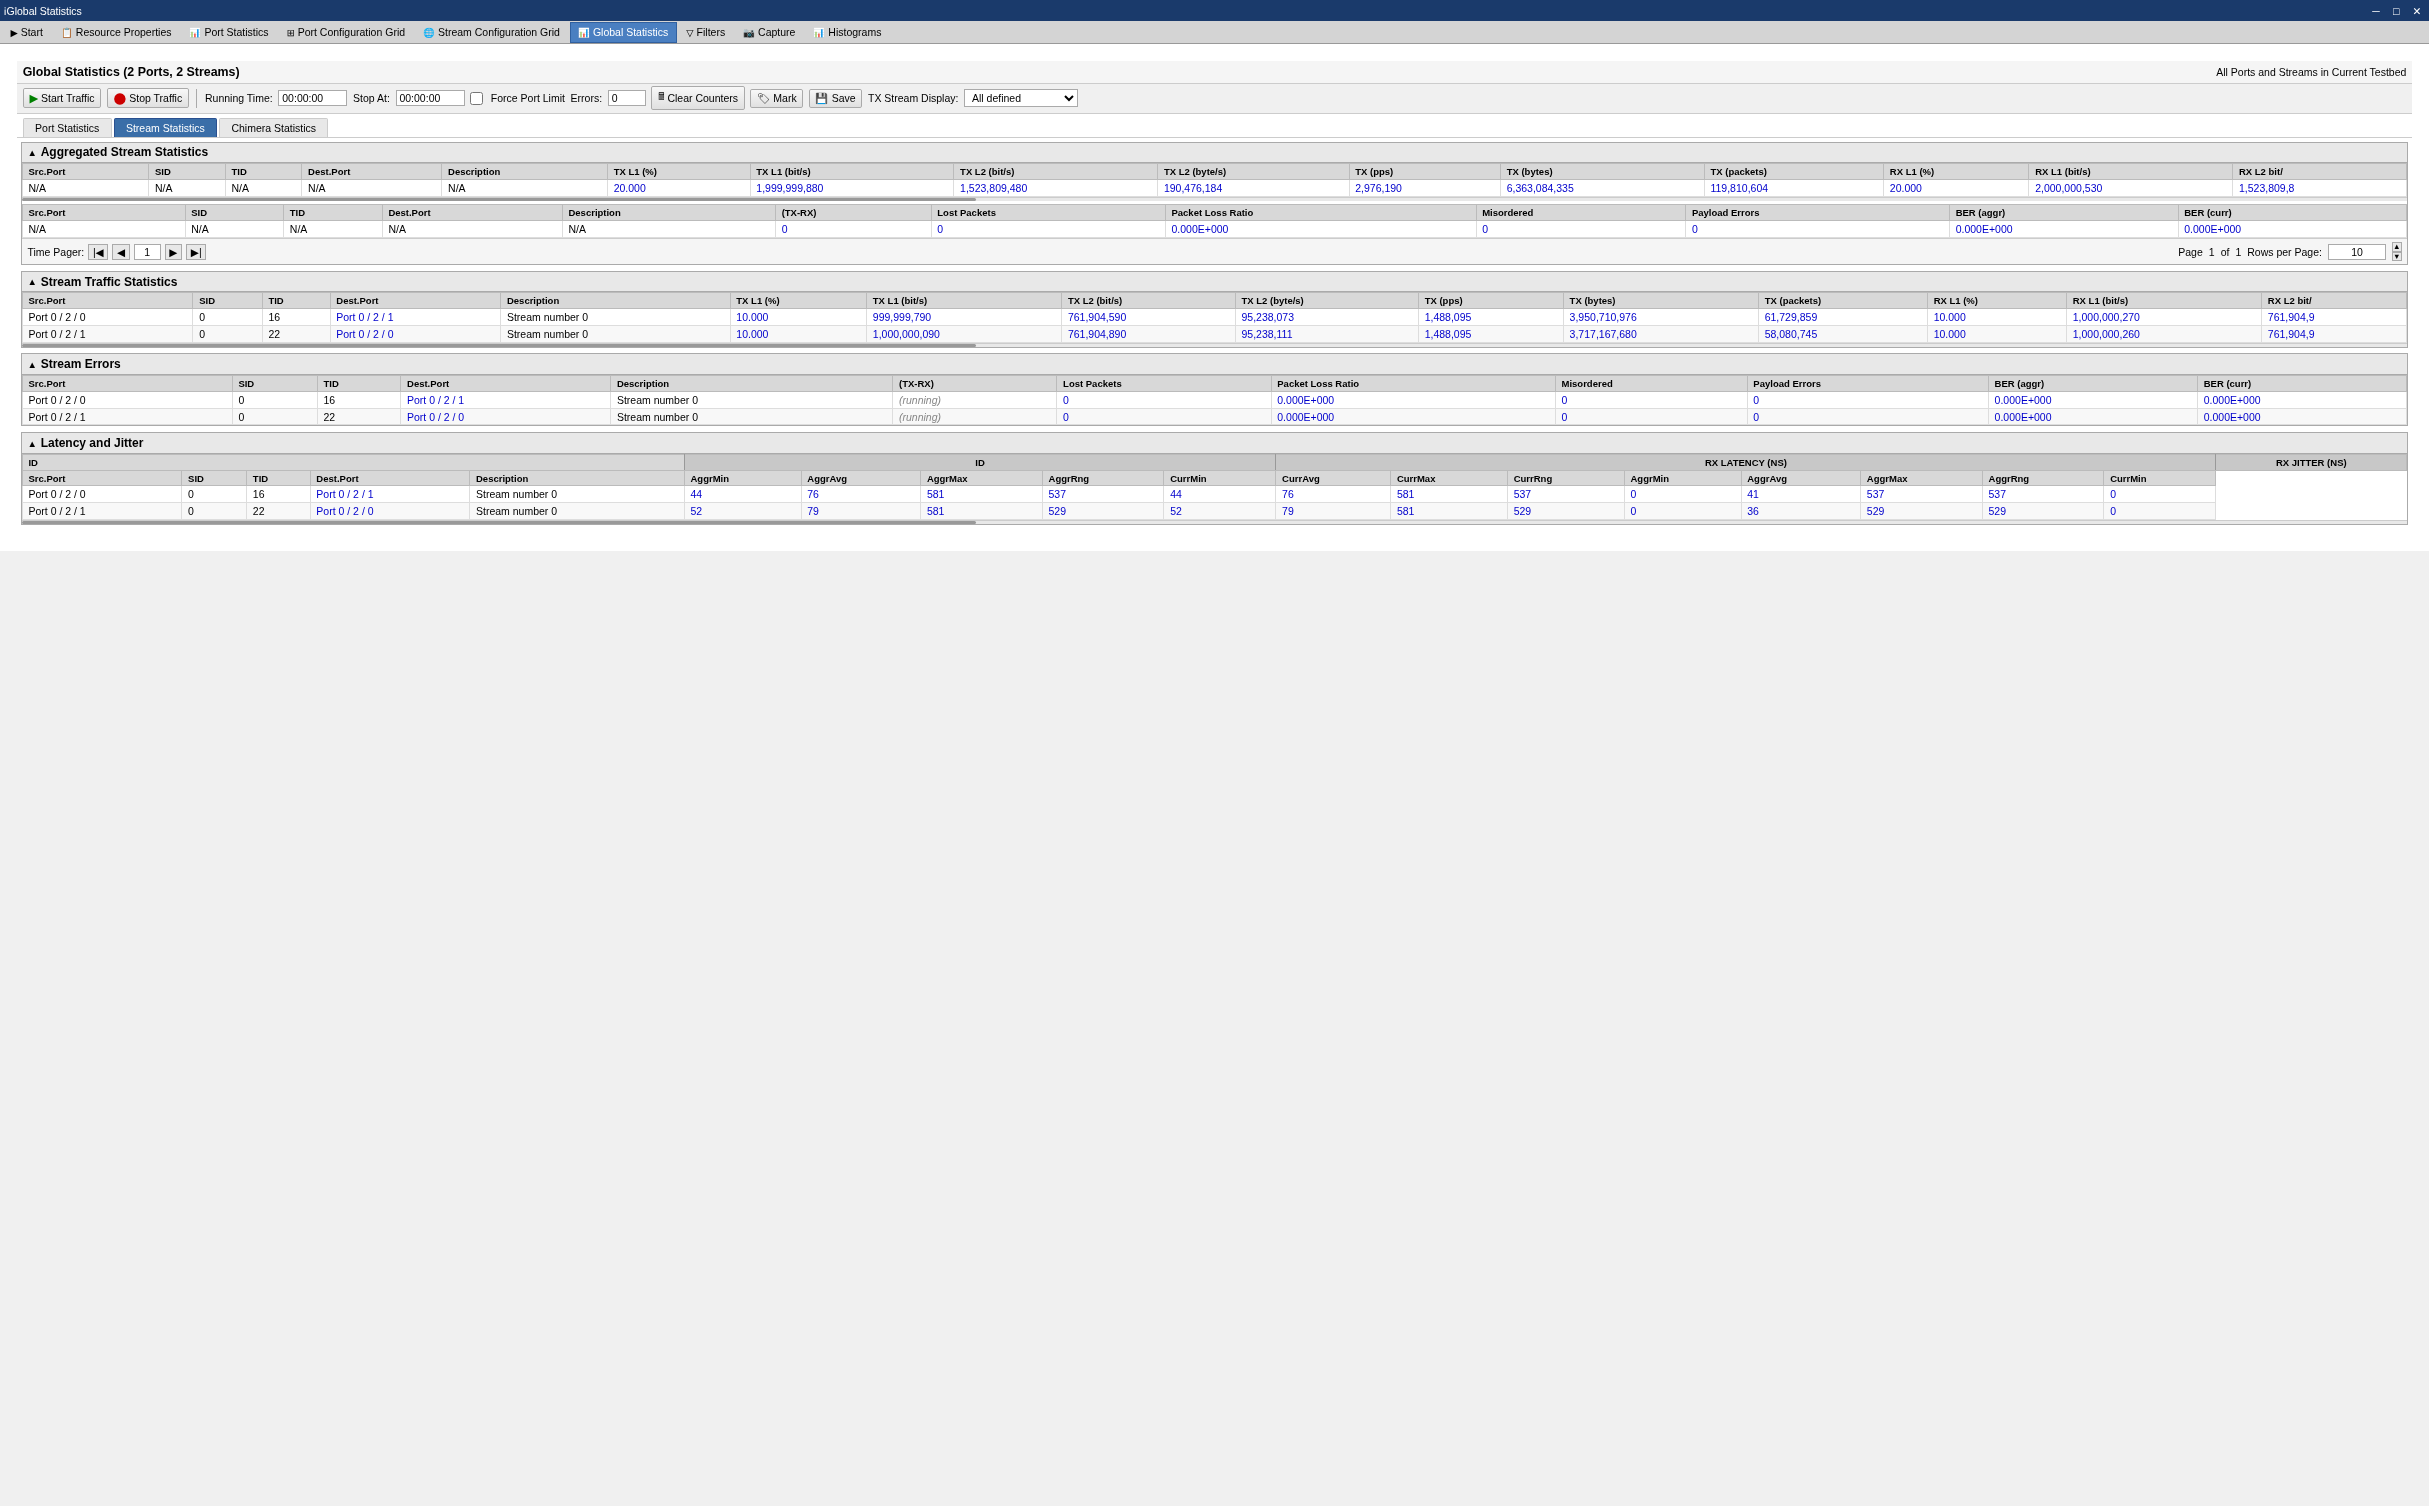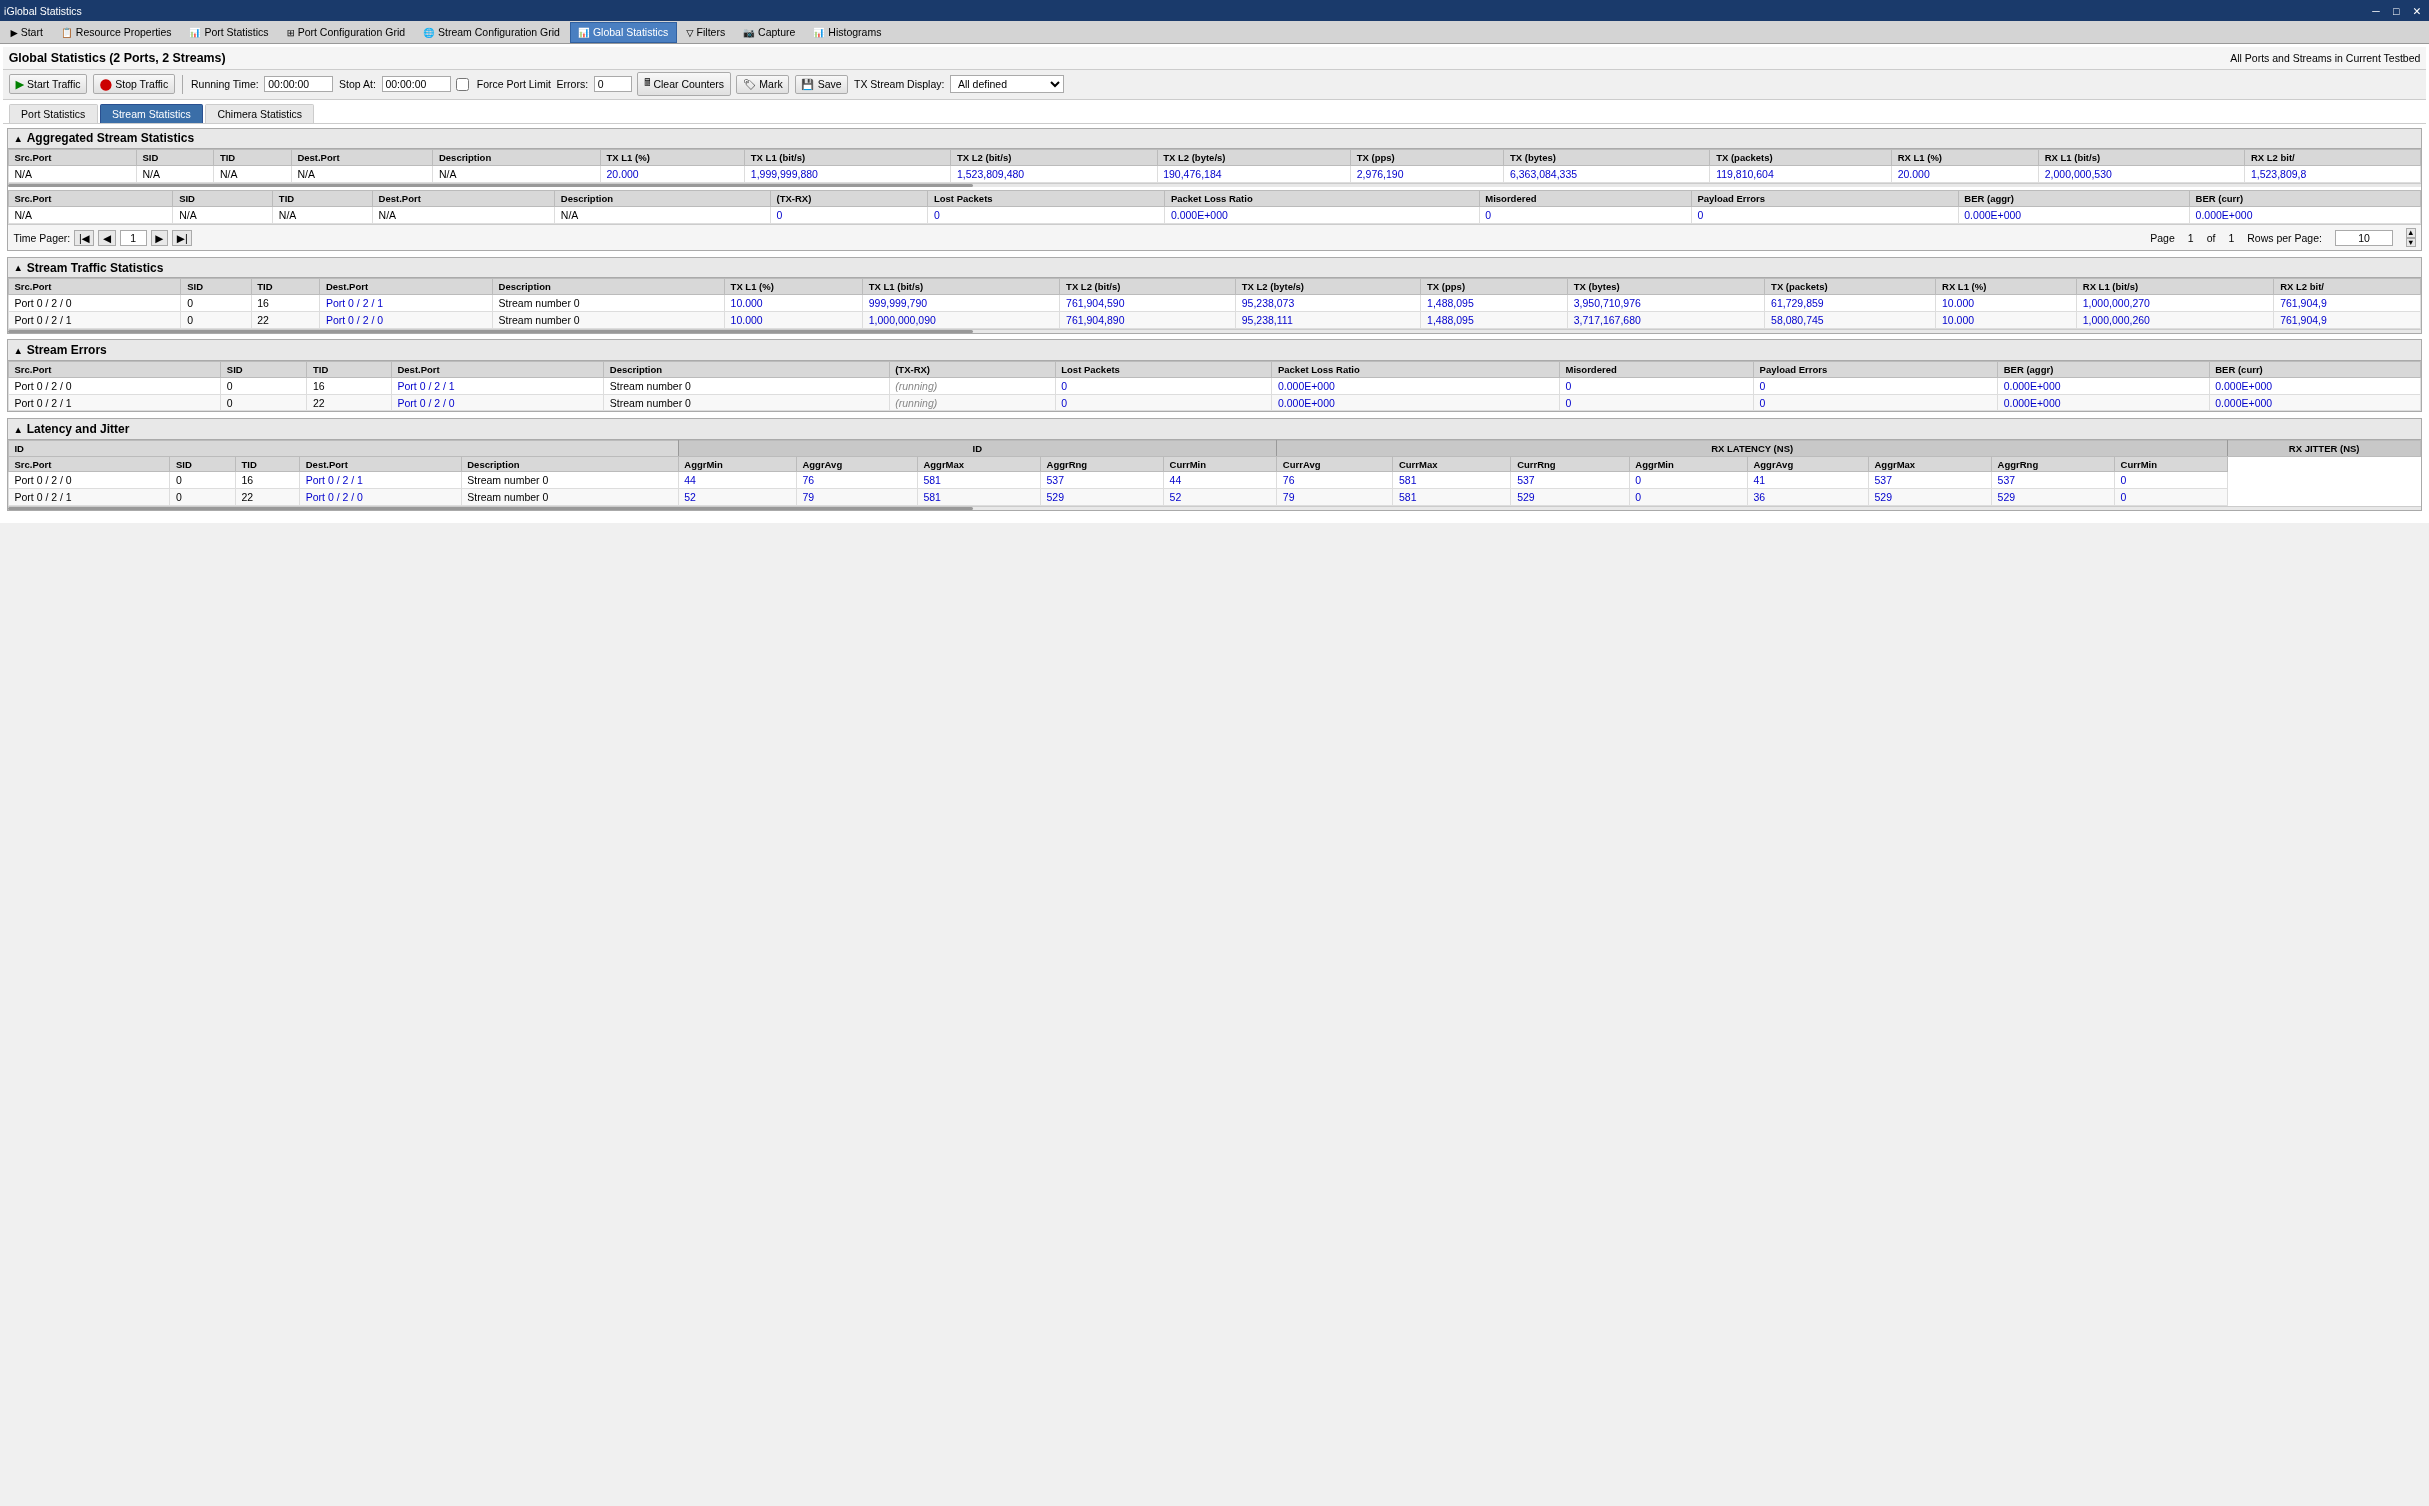--- a/index.html
+++ b/index.html
@@ -8,21 +8,21 @@
     
     .title-bar { background: #1a3a6b; color: white; display: flex; align-items: center; padding: 1.9px 3.8px; font-size: 10.5px; height: 21px; }
     
     
     .tab-bar { background: #d4d4d4; display: flex; align-items: center; border-bottom: 1px solid #999; height: 23px; padding: 0 1.9px; }
     .tab { display: flex; align-items: center; padding: 1.9px 7.6px; font-size: 10.5px; cursor: pointer; border: 1px solid transparent; background: #d4d4d4; height: 21px; margin-right: 1px; }
     .tab.active { background: #4a7fc1; color: white; border: 1px solid #3060a0; }
     .tab-icon { margin-right: 2.9px; font-size: 9.5px; }
     
     
-    .main { background: white; padding: 3px; }
+    .main { background: white; padding: 17px; }
     
     
     .header-row { display: flex; align-items: center; justify-content: space-between; padding: 3.8px 5.7px; background: #f5f5f5; border-bottom: 1px solid #ccc; }
     .header-title { font-weight: bold; font-size: 12.4px; }
     .header-subtitle { font-size: 10.5px; }
     
     
     .toolbar { display: flex; align-items: center; padding: 2.9px 5.7px; background: #f0f0f0; border-bottom: 1px solid #ccc; gap: 5.7px; flex-wrap: wrap; }
     .toolbar-btn { display: flex; align-items: center; gap: 2.9px; padding: 1.9px 5.7px; border: 1px solid #aaa; background: linear-gradient(to bottom, #f8f8f8, #e0e0e0); cursor: pointer; font-size: 10.5px; border-radius: 1.9px; }
     .toolbar-btn .icon { font-size: 11.4px; }
@@ -51,21 +51,21 @@
     
     .data-table { width: 100%; border-collapse: collapse; font-size: 10.5px; }
     .data-table th { background: #d8d8d8; border: 1px solid #bbb; padding: 1.9px 5.7px; text-align: left; font-weight: bold; white-space: nowrap; font-size: 9.5px; }
     .data-table td { border: 1px solid #ddd; padding: 1.9px 5.7px; white-space: nowrap; }
     .data-table tr:nth-child(even) { background: #f8f8f8; }
     .blue-val { color: #0000cc; }
     
     
     .pager { display: flex; align-items: center; padding: 2.9px 5.7px; background: #f5f5f5; border-top: 1px solid #ccc; gap: 3.8px; font-size: 10.5px; justify-content: space-between; }
     .pager-left { display: flex; align-items: center; gap: 3.8px; }
-    .pager-right { display: flex; align-items: center; gap: 13px; }
+    .pager-right { display: flex; align-items: center; gap: 6px; }
     .pager-btn { border: 1px solid #aaa; background: #e8e8e8; padding: 1px 3.8px; cursor: pointer; font-size: 10.5px; }
     .pager-input { border: 1px solid #aaa; width: 27px; padding: 1px 2.9px; text-align: center; font-size: 10.5px; }
     
     
     .table-scroll { overflow-x: scroll; width: 100%; }
     .table-scroll::-webkit-scrollbar { height: 7.6px; }
     .table-scroll::-webkit-scrollbar-thumb { background: #999; border-radius: 3.8px; }
     
     
     .running-val { color: #888; font-style: italic; }

